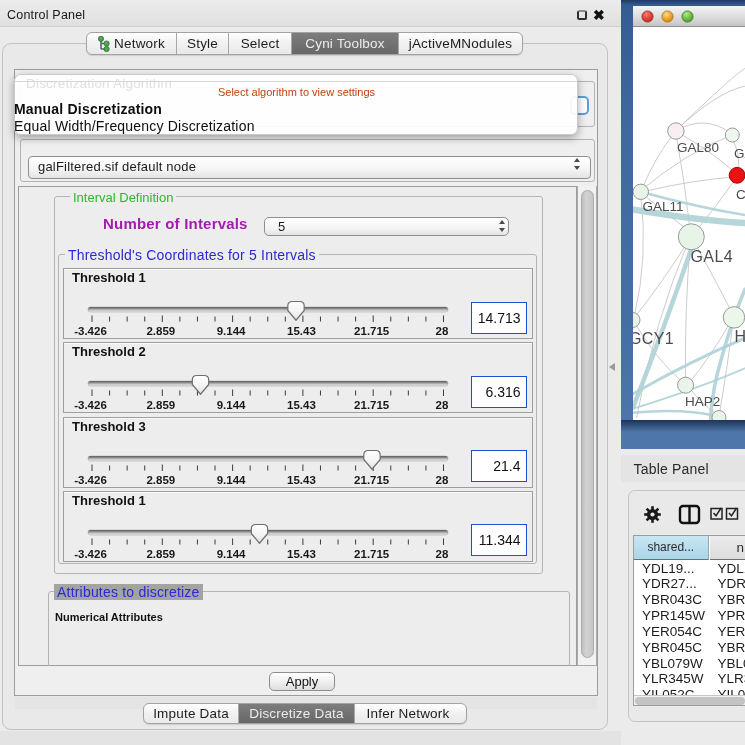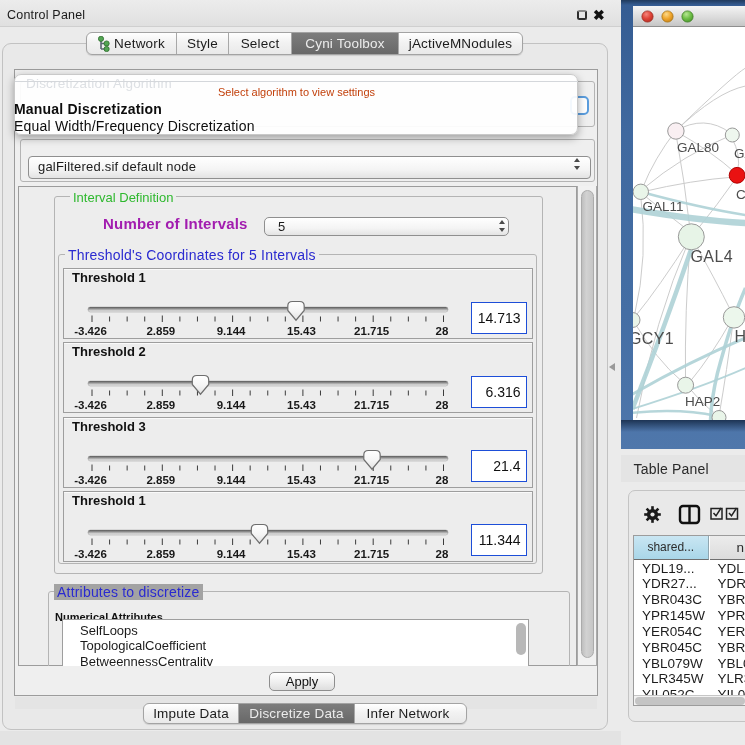--- a/index.html
+++ b/index.html
@@ -260,24 +260,20 @@
         <text x="307.70" y="37.5" font-size="11.5" font-weight="bold" fill="#181818" text-anchor="middle" font-family="Liberation Sans,sans-serif">21.715</text>
         <text x="378.00" y="37.5" font-size="11.5" font-weight="bold" fill="#181818" text-anchor="middle" font-family="Liberation Sans,sans-serif">28</text>
         <path d="M187.30 9 Q187.30 4.5 191.80 4.5 L199.20 4.5 Q203.70 4.5 203.70 9 L203.70 13.5 L195.50 23.2 L187.30 13.5 Z" fill="url(#thg)" stroke="#6e6e6e" stroke-width="1.2"></path>
       </svg>
       <div class="vbox">11.344</div>
     </div>
 
 <div class="ab grp" style="left:30px;top:405px;width:522px;height:90px;"></div>
 <div class="ab gtitle" style="left:36px;top:397.5px;color:#2a2ad0;font-size:14px;background:#a3a3a3;">Attributes to discretize</div>
 <div class="ab" style="left:37px;top:413px;font-size:11px;font-weight:bold;color:#111;margin-top:12px;">Numerical Attributes</div>
-<div class="ab" style="left:44px;top:433px;width:466.5px;height:60px;background:#fff;border:1px solid #9e9e9e;font-size:13px;color:#1b1b1b;">
-<div style="padding:3px 0 0 17px;line-height:15.4px;">SelfLoops<br>TopologicalCoefficient<br>BetweennessCentrality</div>
-<div class="ab" style="right:2px;top:3px;width:10px;height:32px;background:#b8b8b8;border-radius:5px;"></div>
-</div>
 </div>
 
 <div class="ab" style="left:269px;top:671.5px;width:66px;height:19px;border:1px solid #8e8e8e;border-radius:5px;background:linear-gradient(#ffffff,#f0f0f0 50%,#dedede);font-size:13px;color:#111;text-align:center;line-height:17px;">Apply</div>
 <div class="ab" style="left:15px;top:696.5px;width:582px;height:12px;background:#e4e4e4;"></div>
 <div class="seg ab" style="left:143px;top:702.5px;width:324px;height:21.5px;">
  <div style="width:95px;">Impute Data</div>
  <div class="sel" style="width:116px;">Discretize Data</div>
  <div style="width:106px;">Infer Network</div>
 </div>
 <div class="ab" style="left:0;top:731px;width:621px;height:14px;background:#e3e3e3;"></div>

